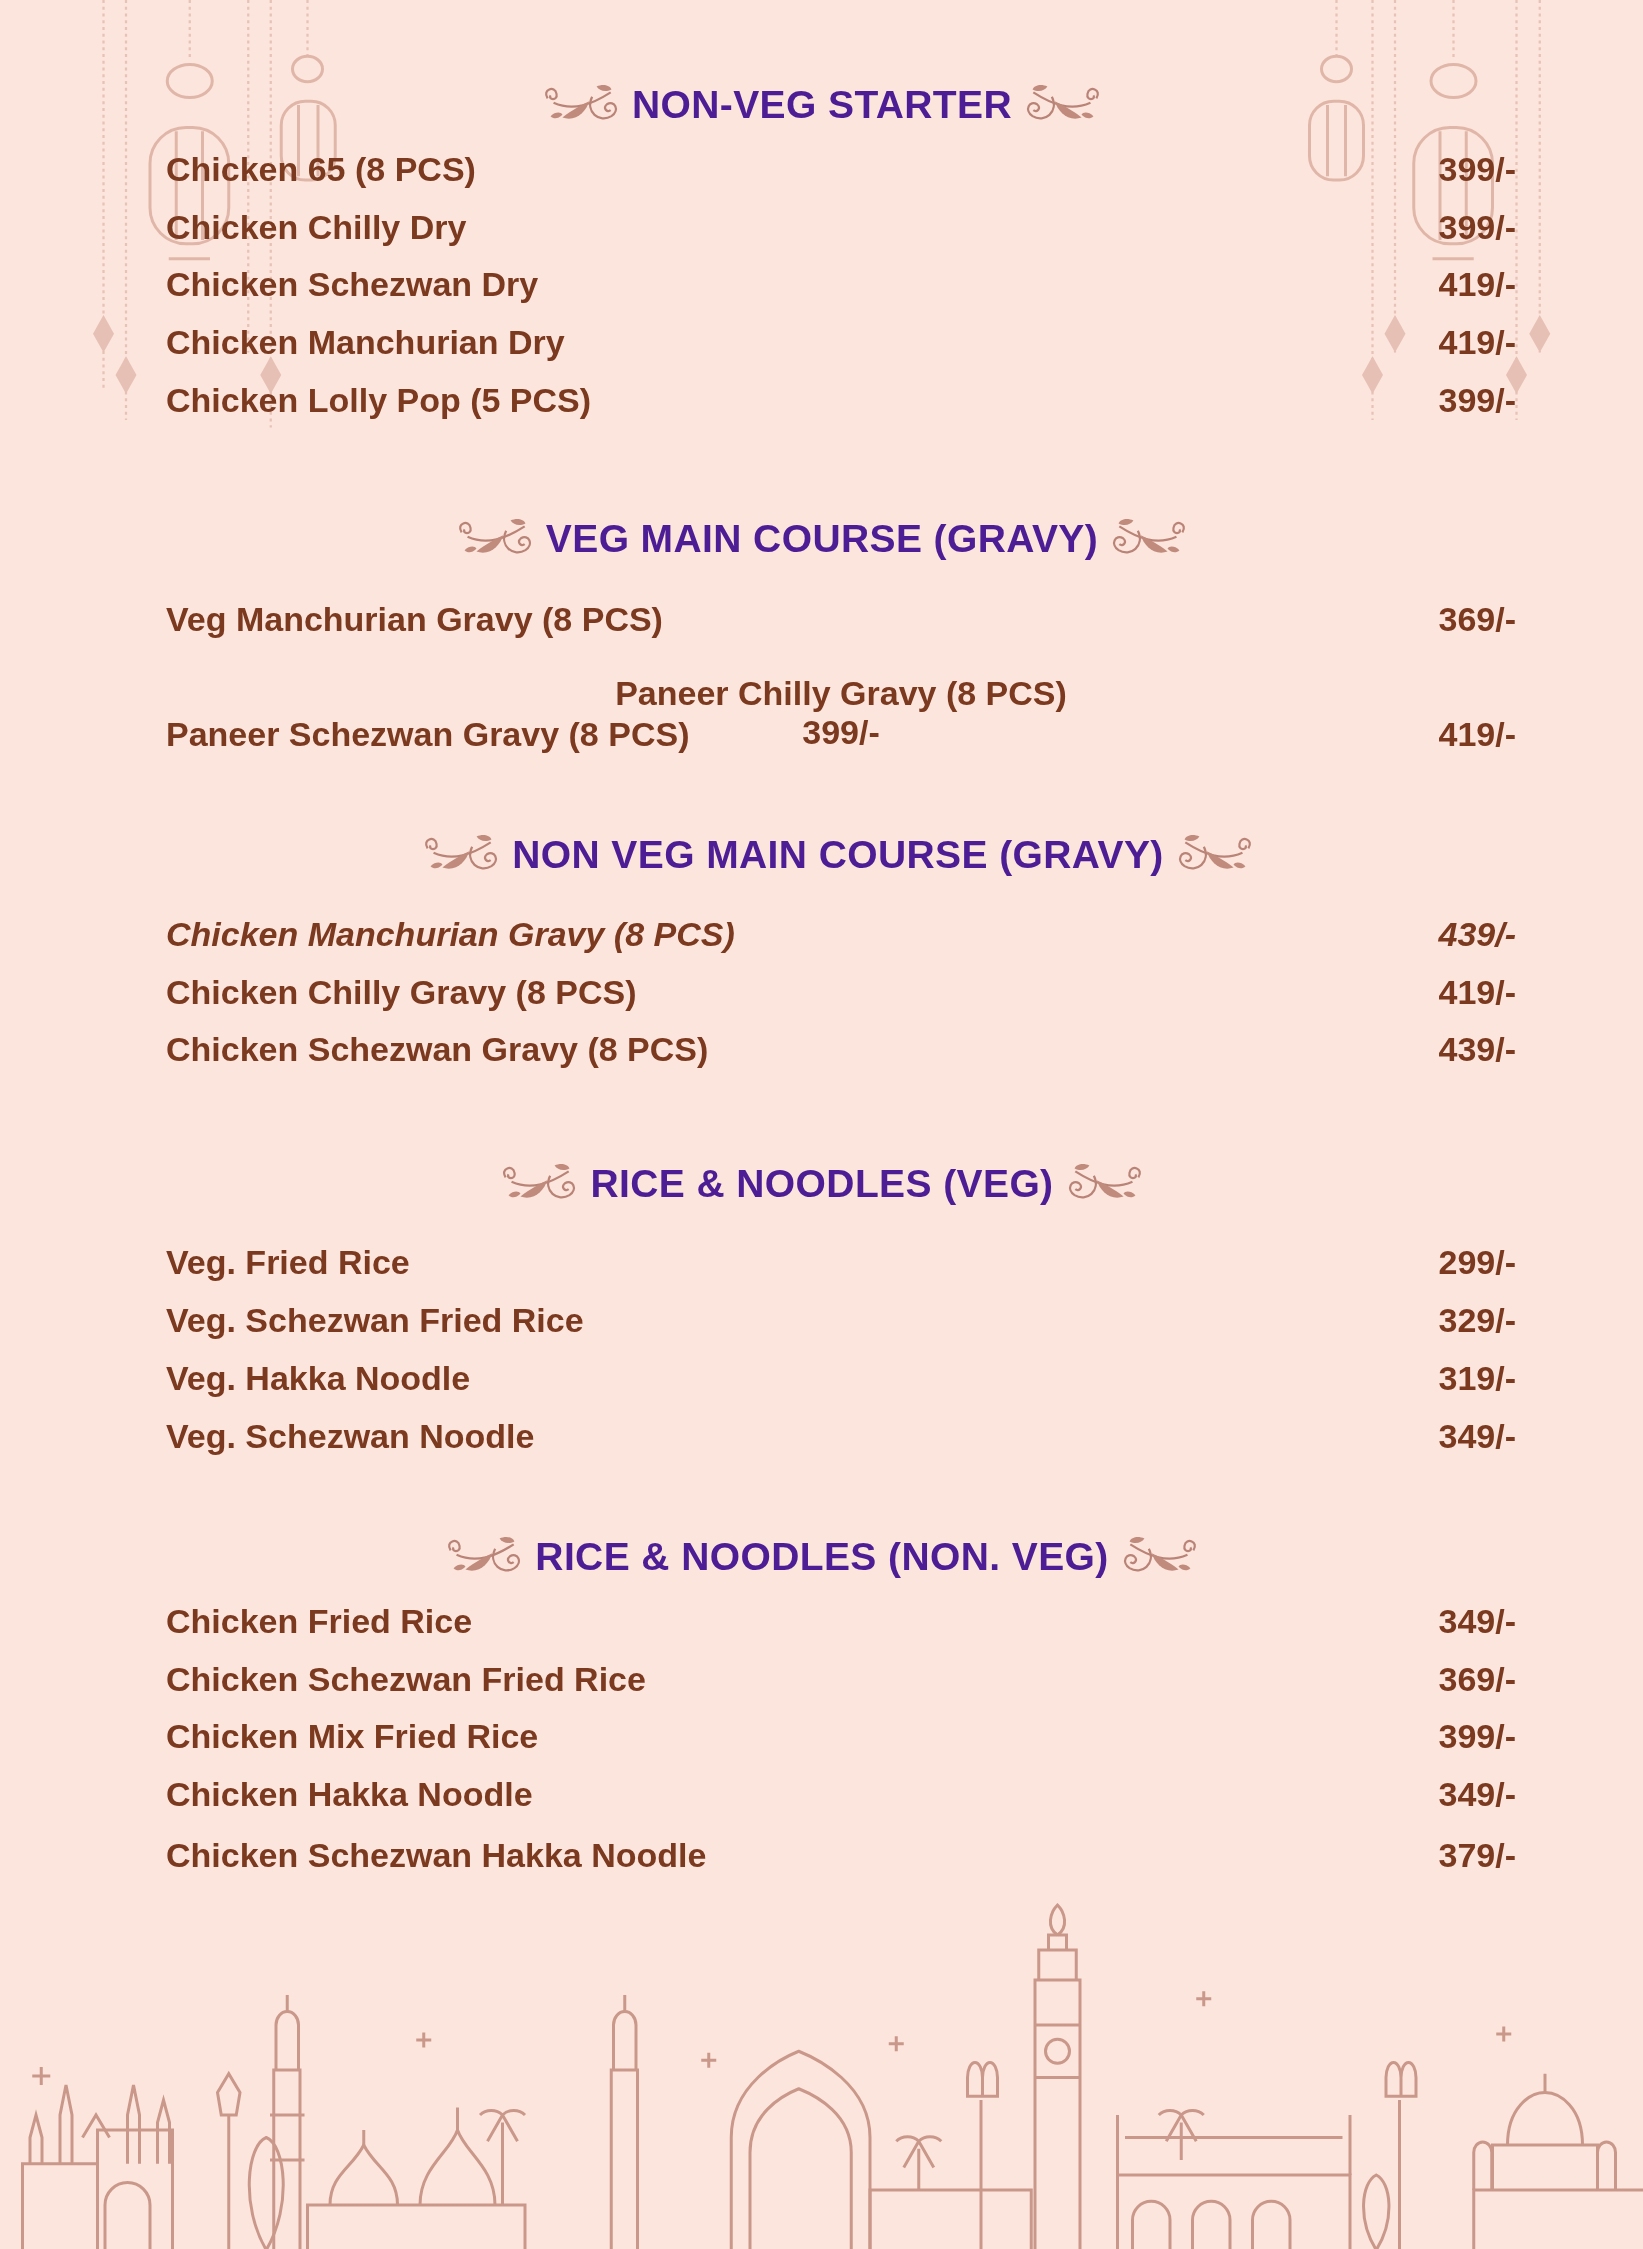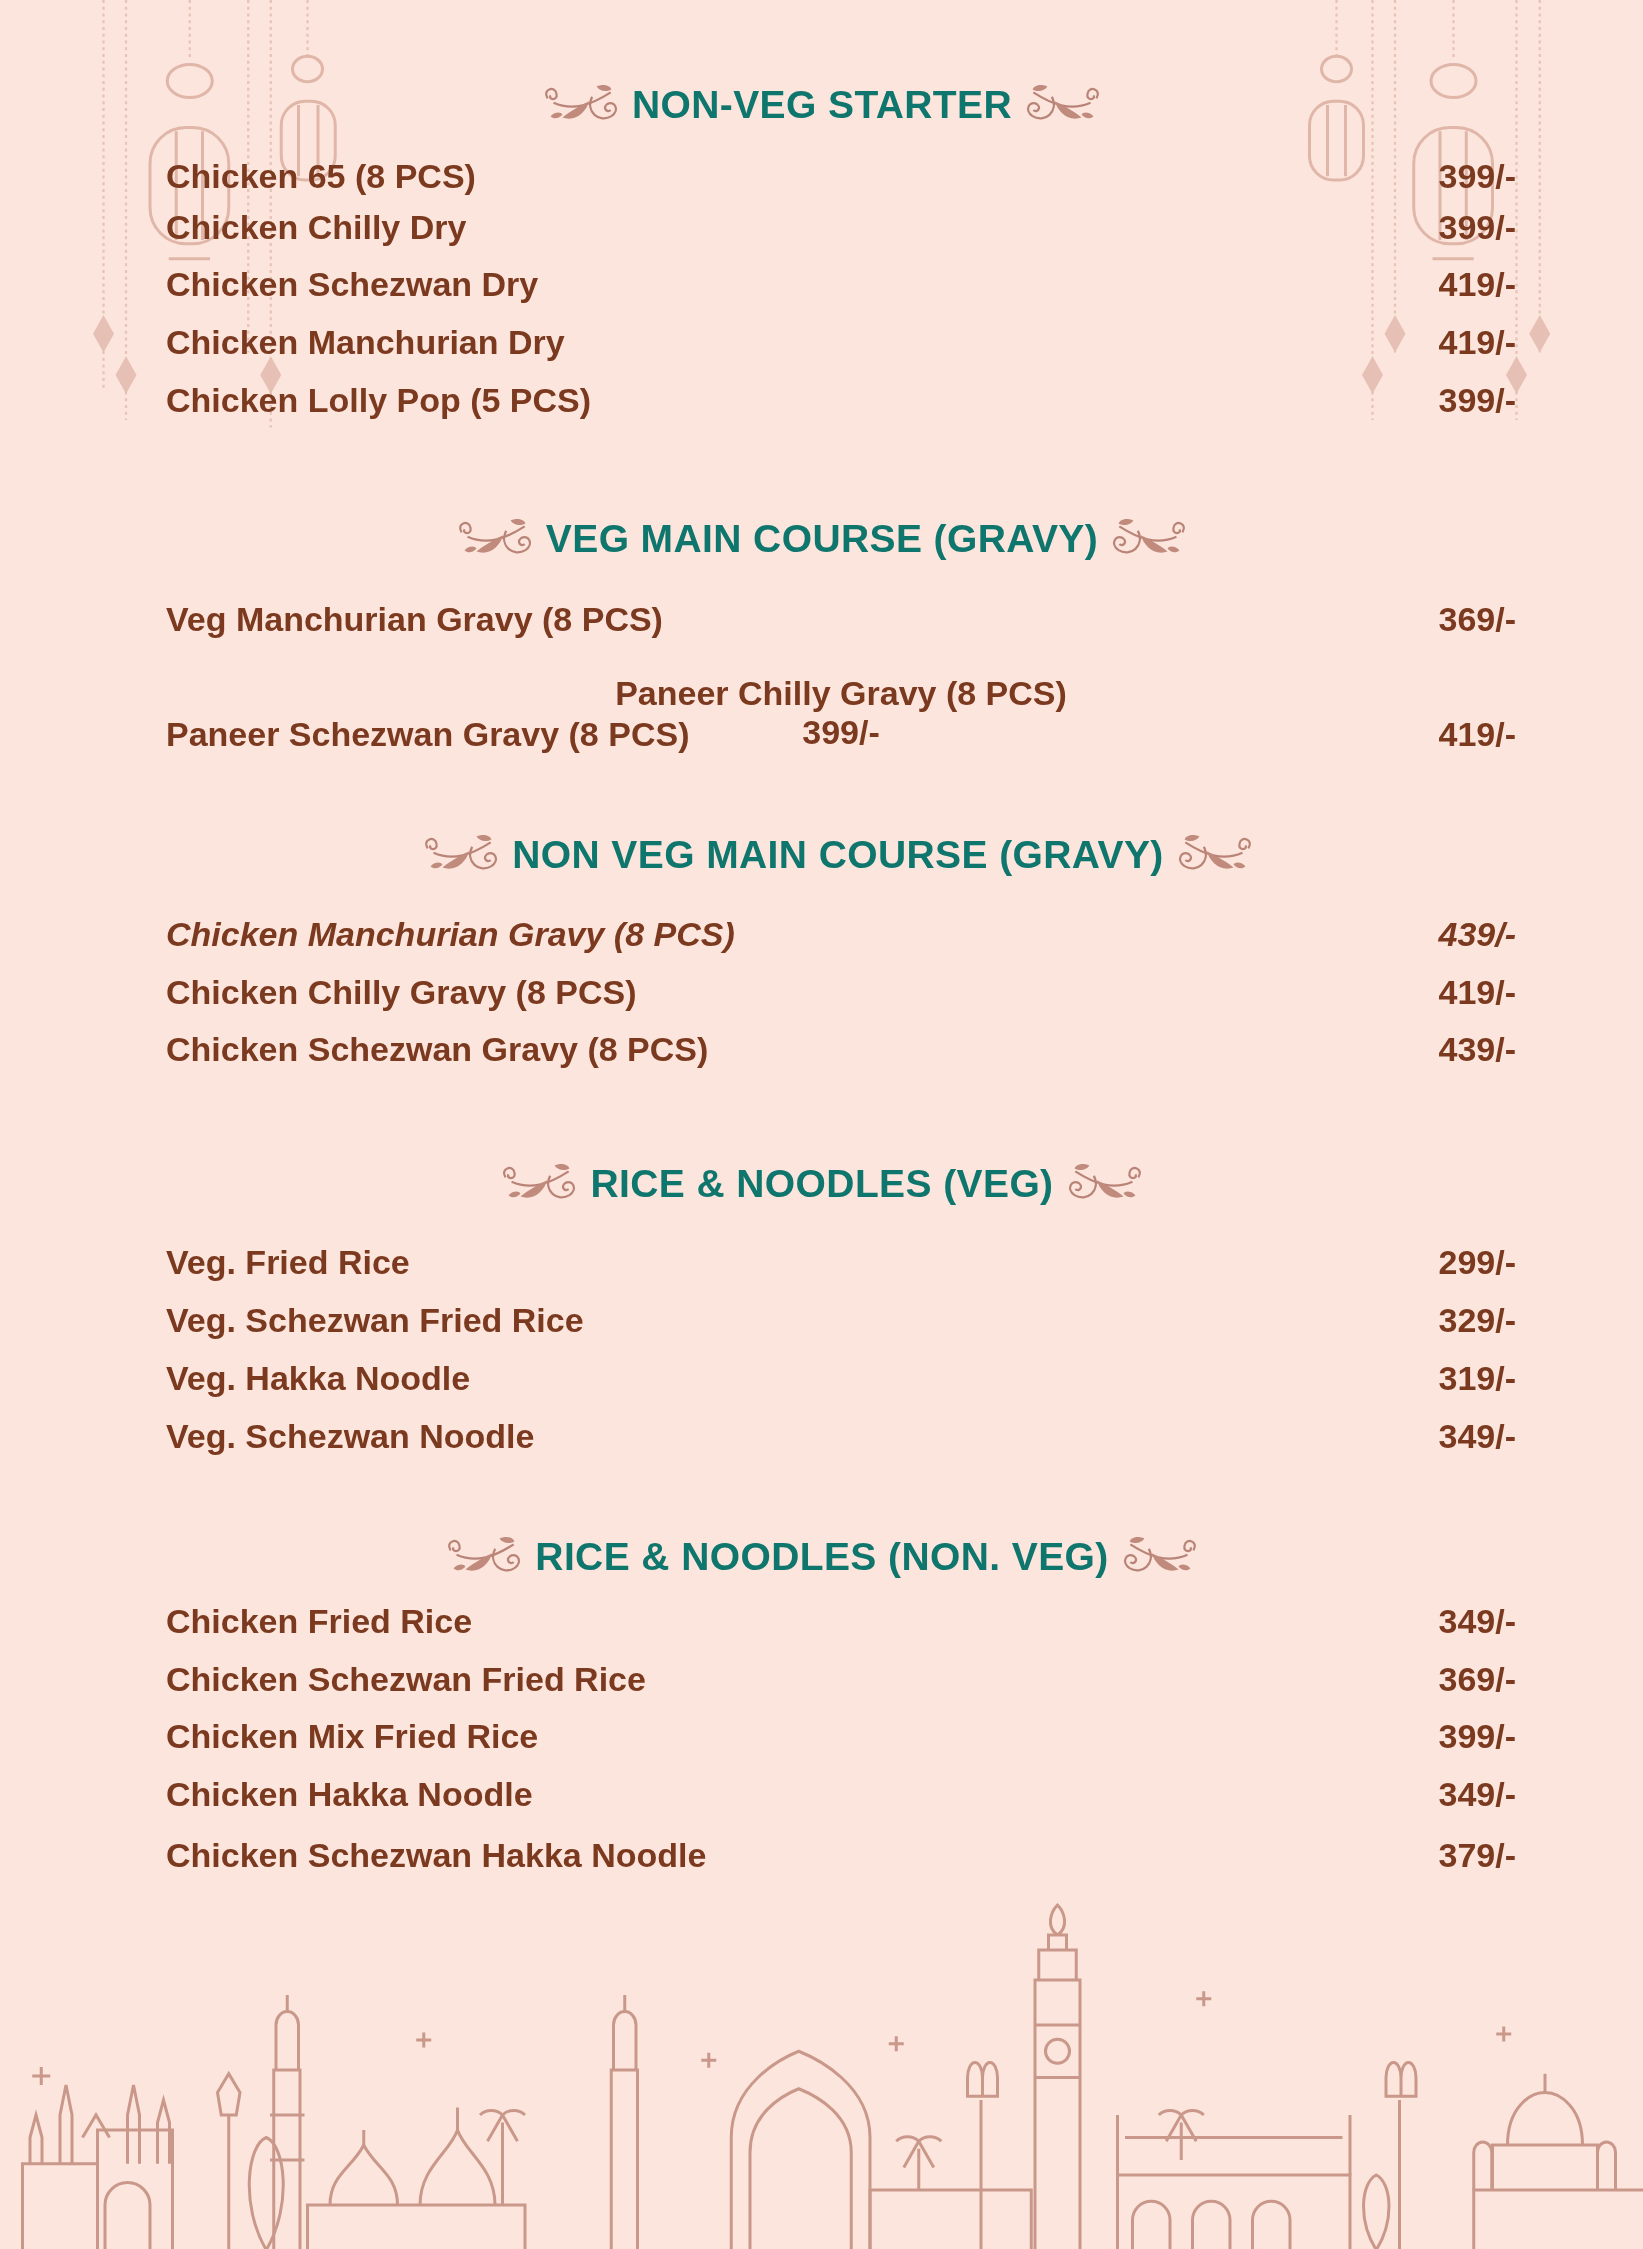--- a/index.html
+++ b/index.html
@@ -7,21 +7,21 @@
     width: 1644px; height: 2250px; position: relative; overflow: hidden;
     background: #fce5dc;
     font-family: "Liberation Sans", "DejaVu Sans", sans-serif;
     color: #7b3a1f;
   }
   .deco { position: absolute; pointer-events: none; }
   .section-heading {
     position: absolute; left: 0; width: 1644px;
     display: flex; justify-content: center; align-items: center; gap: 6px;
     font-weight: bold; font-size: 39px; letter-spacing: 0.4px;
-    color: #0f766e;
+    color: #4c1d95;
   }
   .ornament { width: 90px; height: 46px; display: inline-block; }
   .ornament svg { width: 100%; height: 100%; }
   .ornament.right svg { transform: scaleX(-1); }
   .item-row {
     position: absolute; left: 166px; width: 1350px; height: 45px;
     display: flex; justify-content: space-between; align-items: center;
     font-weight: bold; font-size: 34px;
   }
   .item-price { text-align: right; }
@@ -99,21 +99,21 @@
 
 <div class="section-heading" style="top:82px;">
   <span class="ornament left"><svg viewBox="0 0 110 62">
         <use href="#orn"></use>
       </svg></span>
   <span>NON-VEG STARTER</span>
   <span class="ornament right"><svg viewBox="0 0 110 62">
         <use href="#orn"></use>
       </svg></span>
 </div>
-<div class="item-row" style="top:147px;margin-top:7px;">
+<div class="item-row" style="top:147px;">
   <span>Chicken 65 (8 PCS)</span>
   <span class="item-price">399/-</span>
 </div>
 <div class="item-row" style="top:205px;">
   <span>Chicken Chilly Dry</span>
   <span class="item-price">399/-</span>
 </div>
 <div class="item-row" style="top:262px;">
   <span>Chicken Schezwan Dry</span>
   <span class="item-price">419/-</span>

